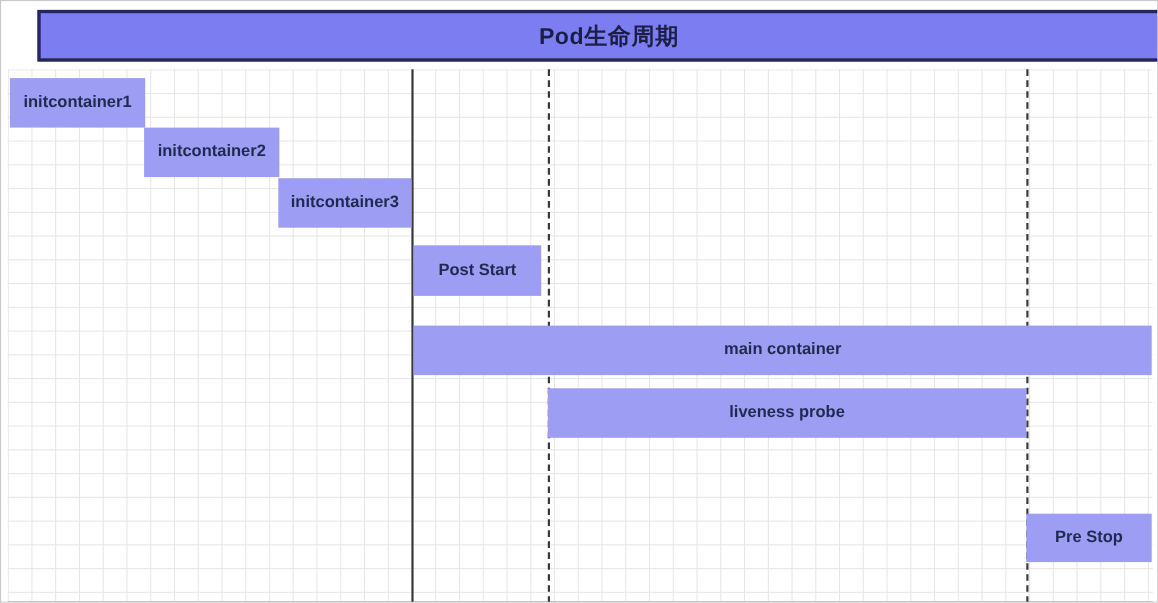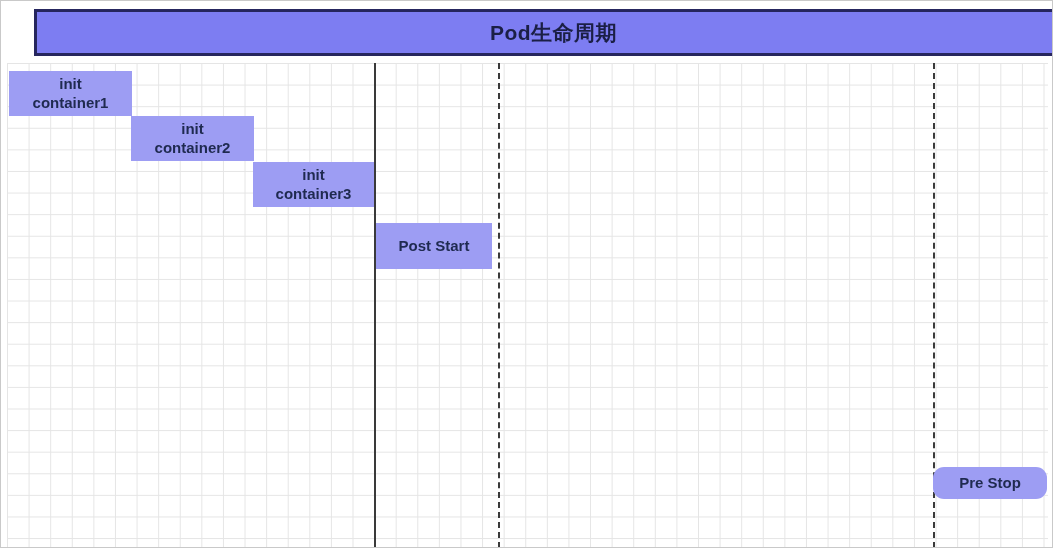--- a/index.html
+++ b/index.html
@@ -58,21 +58,21 @@
     position: absolute;
     top: 62px;
     height: 485px;
     width: 0;
     border-left: 2px dashed #3a3a3a;
   }
   .bar {
     position: absolute;
     background: #9d9df3;
     display: flex;
-    flex-direction: column;
+    flex-direction: row;
     align-items: center;
     justify-content: center;
     font-size: 15px;
     font-weight: bold;
     color: #1f2a50;
     line-height: 1.25;
     z-index: 2;
     text-align: center;
   }
   .bar span {
@@ -80,21 +80,21 @@
     text-align: center;
   }
   
   .bar-1 { left: 8px;   top: 70px;  width: 123px; height: 45px; }
   .bar-2 { left: 130px; top: 115px; width: 123px; height: 45px; }
   .bar-3 { left: 252px; top: 161px; width: 121px; height: 45px; }
   .bar-4 { left: 375px; top: 222px; width: 116px; height: 46px; }
   .bar-5 { left: 375px; top: 295px; width: 671px; height: 45px; }
   .bar-6 { left: 497px; top: 352px; width: 435px; height: 45px; }
   .bar-7 { left: 497px; top: 410px; width: 435px; height: 45px; }
-  .bar-8 { left: 932px; top: 466px; width: 114px; height: 32px; border-radius: 11px; }
+  .bar-8 { left: 932px; top: 466px; width: 114px; height: 44px; }
   .vline-a { left: 373px; }
   .vline-b { left: 497px; }
   .vline-c { left: 932px; }
 </style>
 </head>
 <body>
 
 <div class="canvas">
 
   <div class="title-bar">Pod生命周期</div>
@@ -117,20 +117,26 @@
 
   <div class="bar bar-3">
     <span>init</span>
     <span>container3</span>
   </div>
 
   <div class="bar bar-4">
     <span>Post Start</span>
   </div>
 
+  <div class="bar bar-5">
+    <span>main container</span>
+  </div>
 
+  <div class="bar bar-6">
+    <span>liveness probe</span>
+  </div>
 
 
   <div class="bar bar-8">
     <span>Pre Stop</span>
   </div>
 
 </div>
 
 </body></html>

